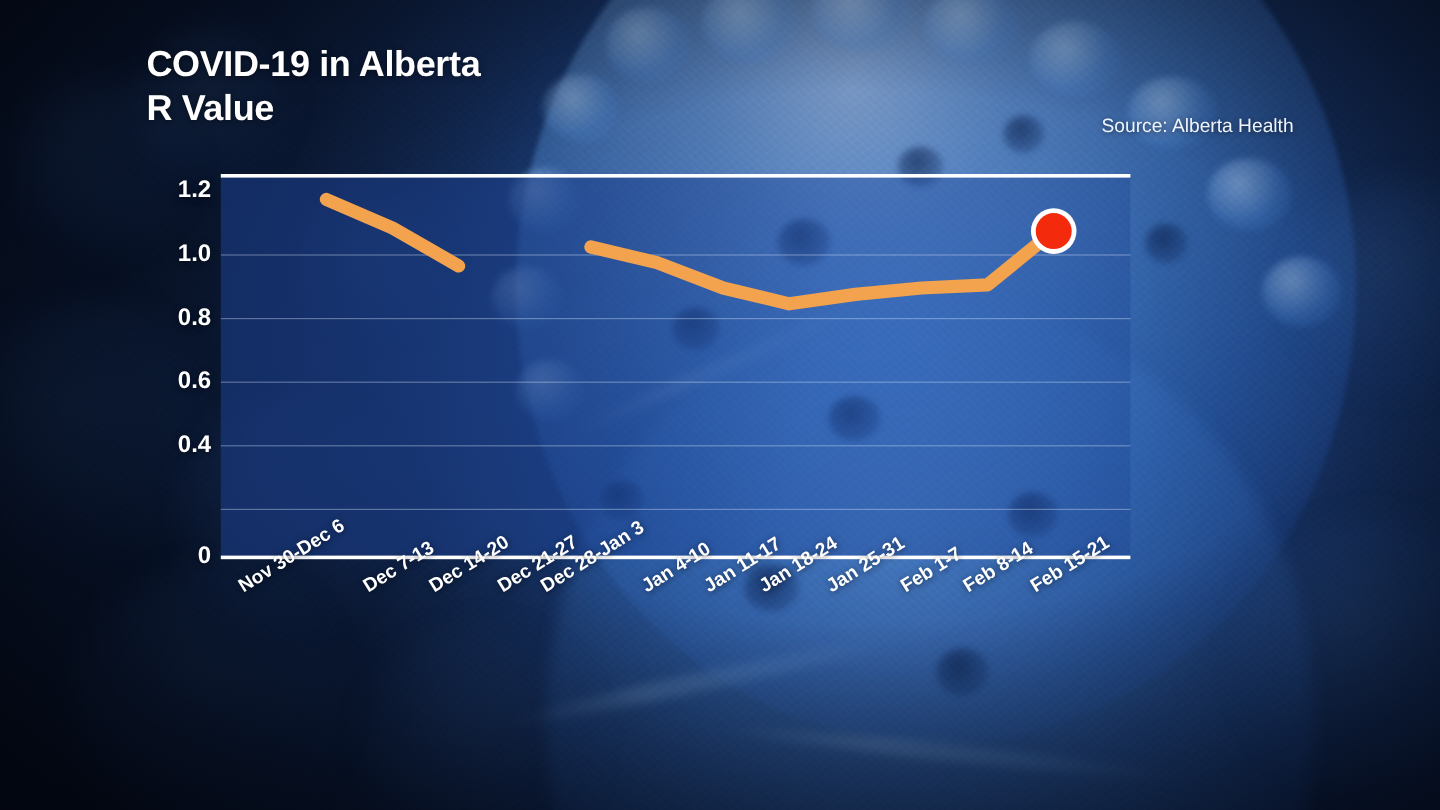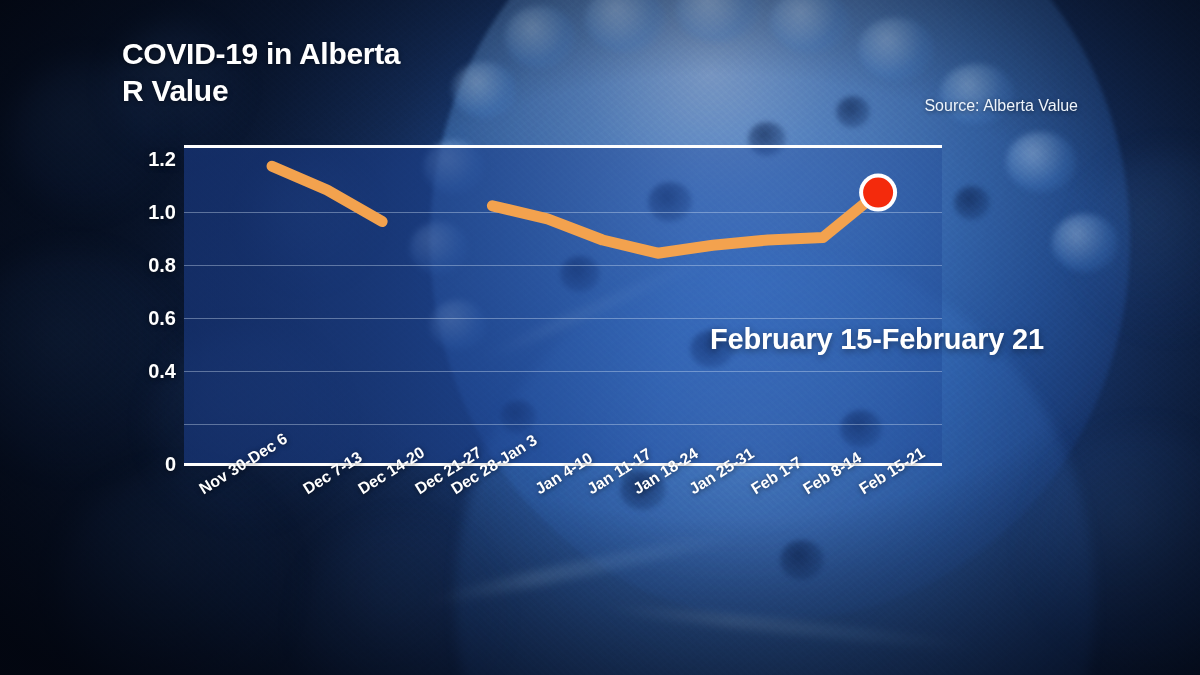--- a/index.html
+++ b/index.html
@@ -165,21 +165,21 @@
   <div class="fiber" style="left:420px;top:560px;width:330px;height:16px;transform:rotate(-12deg);"></div>
   <div class="fiber" style="left:600px;top:620px;width:380px;height:14px;transform:rotate(6deg);"></div>
   <div class="fiber" style="left:470px;top:300px;width:260px;height:12px;transform:rotate(-24deg);"></div>
 
   <div class="grain"></div>
   <div class="bg-vig"></div>
 
   <div class="title">COVID-19 in Alberta
 R Value</div>
 
-  <div class="source">Source: Alberta Value</div>
+  <div class="source">Source: Alberta Health</div>
 
   <div class="plot-panel"></div>
 
   <div class="gridline" style="top:212px;"></div>
   <div class="gridline" style="top:265px;"></div>
   <div class="gridline" style="top:318px;"></div>
   <div class="gridline" style="top:371px;"></div>
   <div class="gridline" style="top:424px;"></div>
 
   <div class="axis-line axis-top"></div>
@@ -208,16 +208,15 @@
   <div class="xlabel" style="left:856px;top:483px;">Feb 15-21</div>
 
   <svg class="series" viewBox="0 0 1200 675">
     <polyline id="seg-a" fill="none" stroke-width="11" stroke-linecap="round" stroke-linejoin="round" points="272.0,166.2 327.1,190.0 382.2,221.6" stroke="#f3a24e"></polyline>
     <polyline id="seg-b" fill="none" stroke-width="11" stroke-linecap="round" stroke-linejoin="round" points="492.4,205.8 547.5,218.9 602.6,240.0 657.7,253.2 712.8,245.3 767.9,240.0 823.0,237.4 878.1,192.6" stroke="#f3a24e"></polyline>
     <circle id="hi-ring" r="19" cx="878.1" cy="192.59499999999997" fill="#ffffff"></circle>
     <circle id="hi-dot" r="15" cx="878.1" cy="192.59499999999997" fill="#f42a0c"></circle>
   </svg>
 
   <div class="callout">
-    <div class="c-range">February 15-February 21</div>
   </div>
 
 </div>
 
 </body></html>

